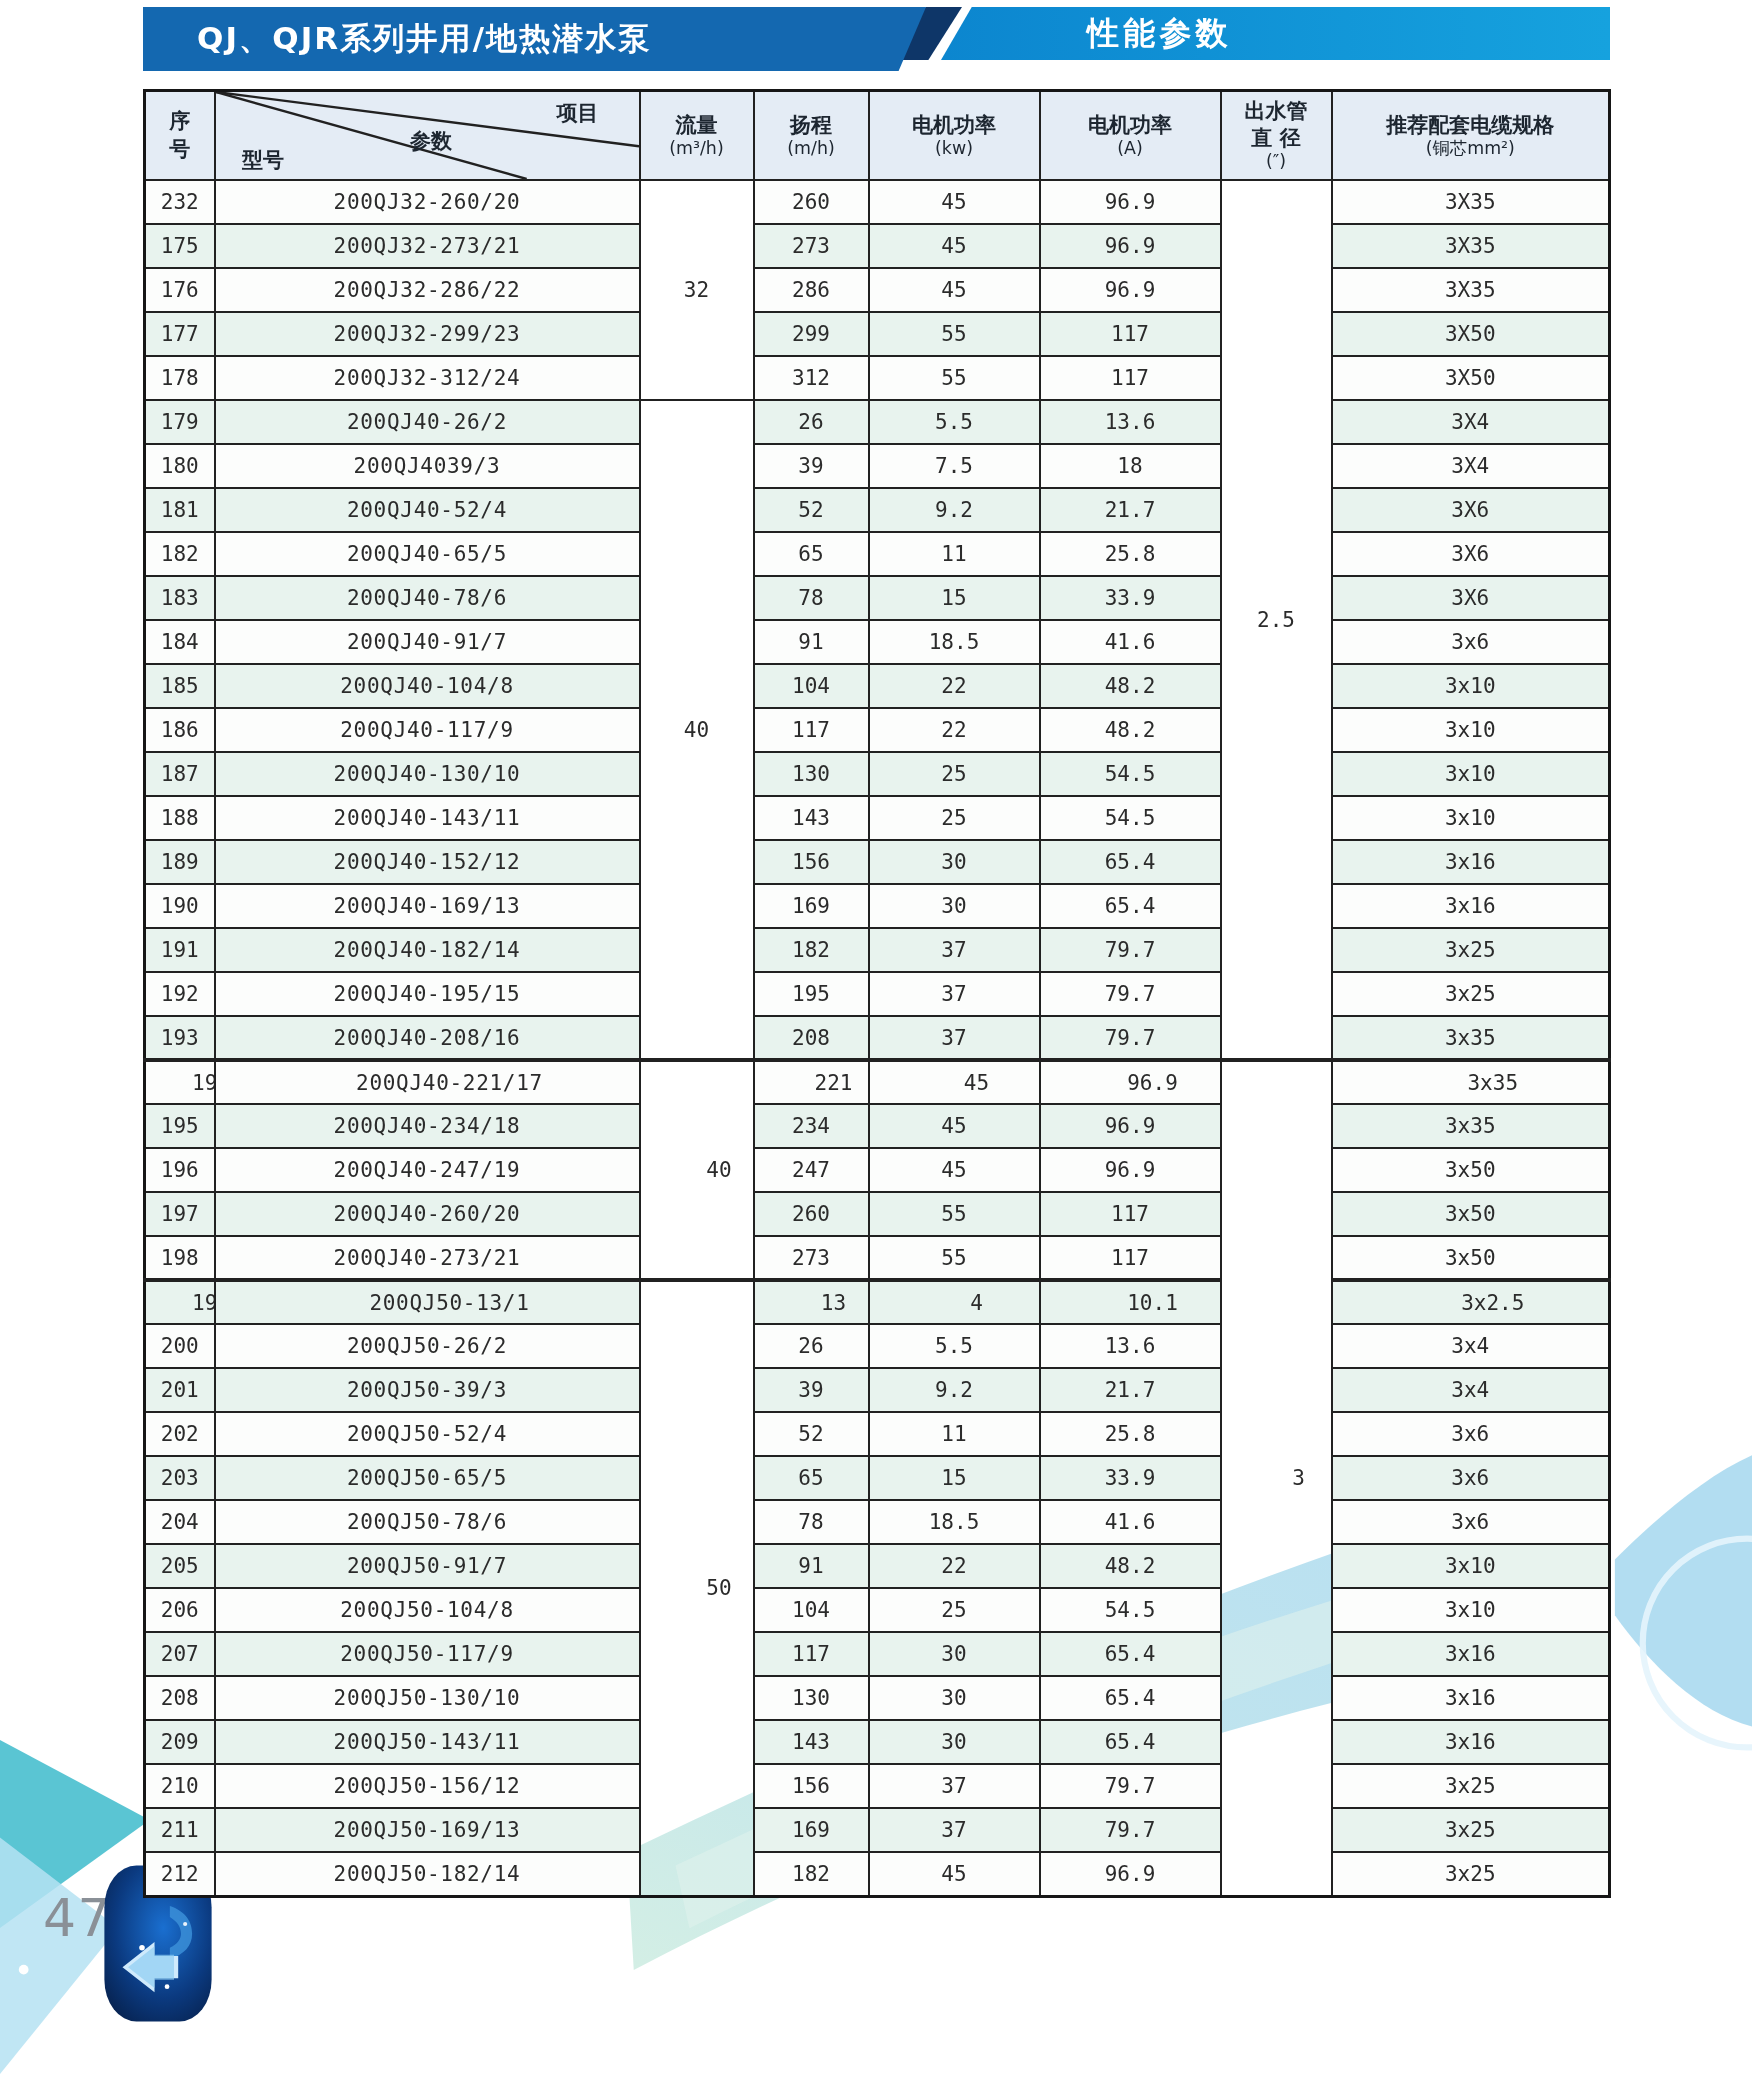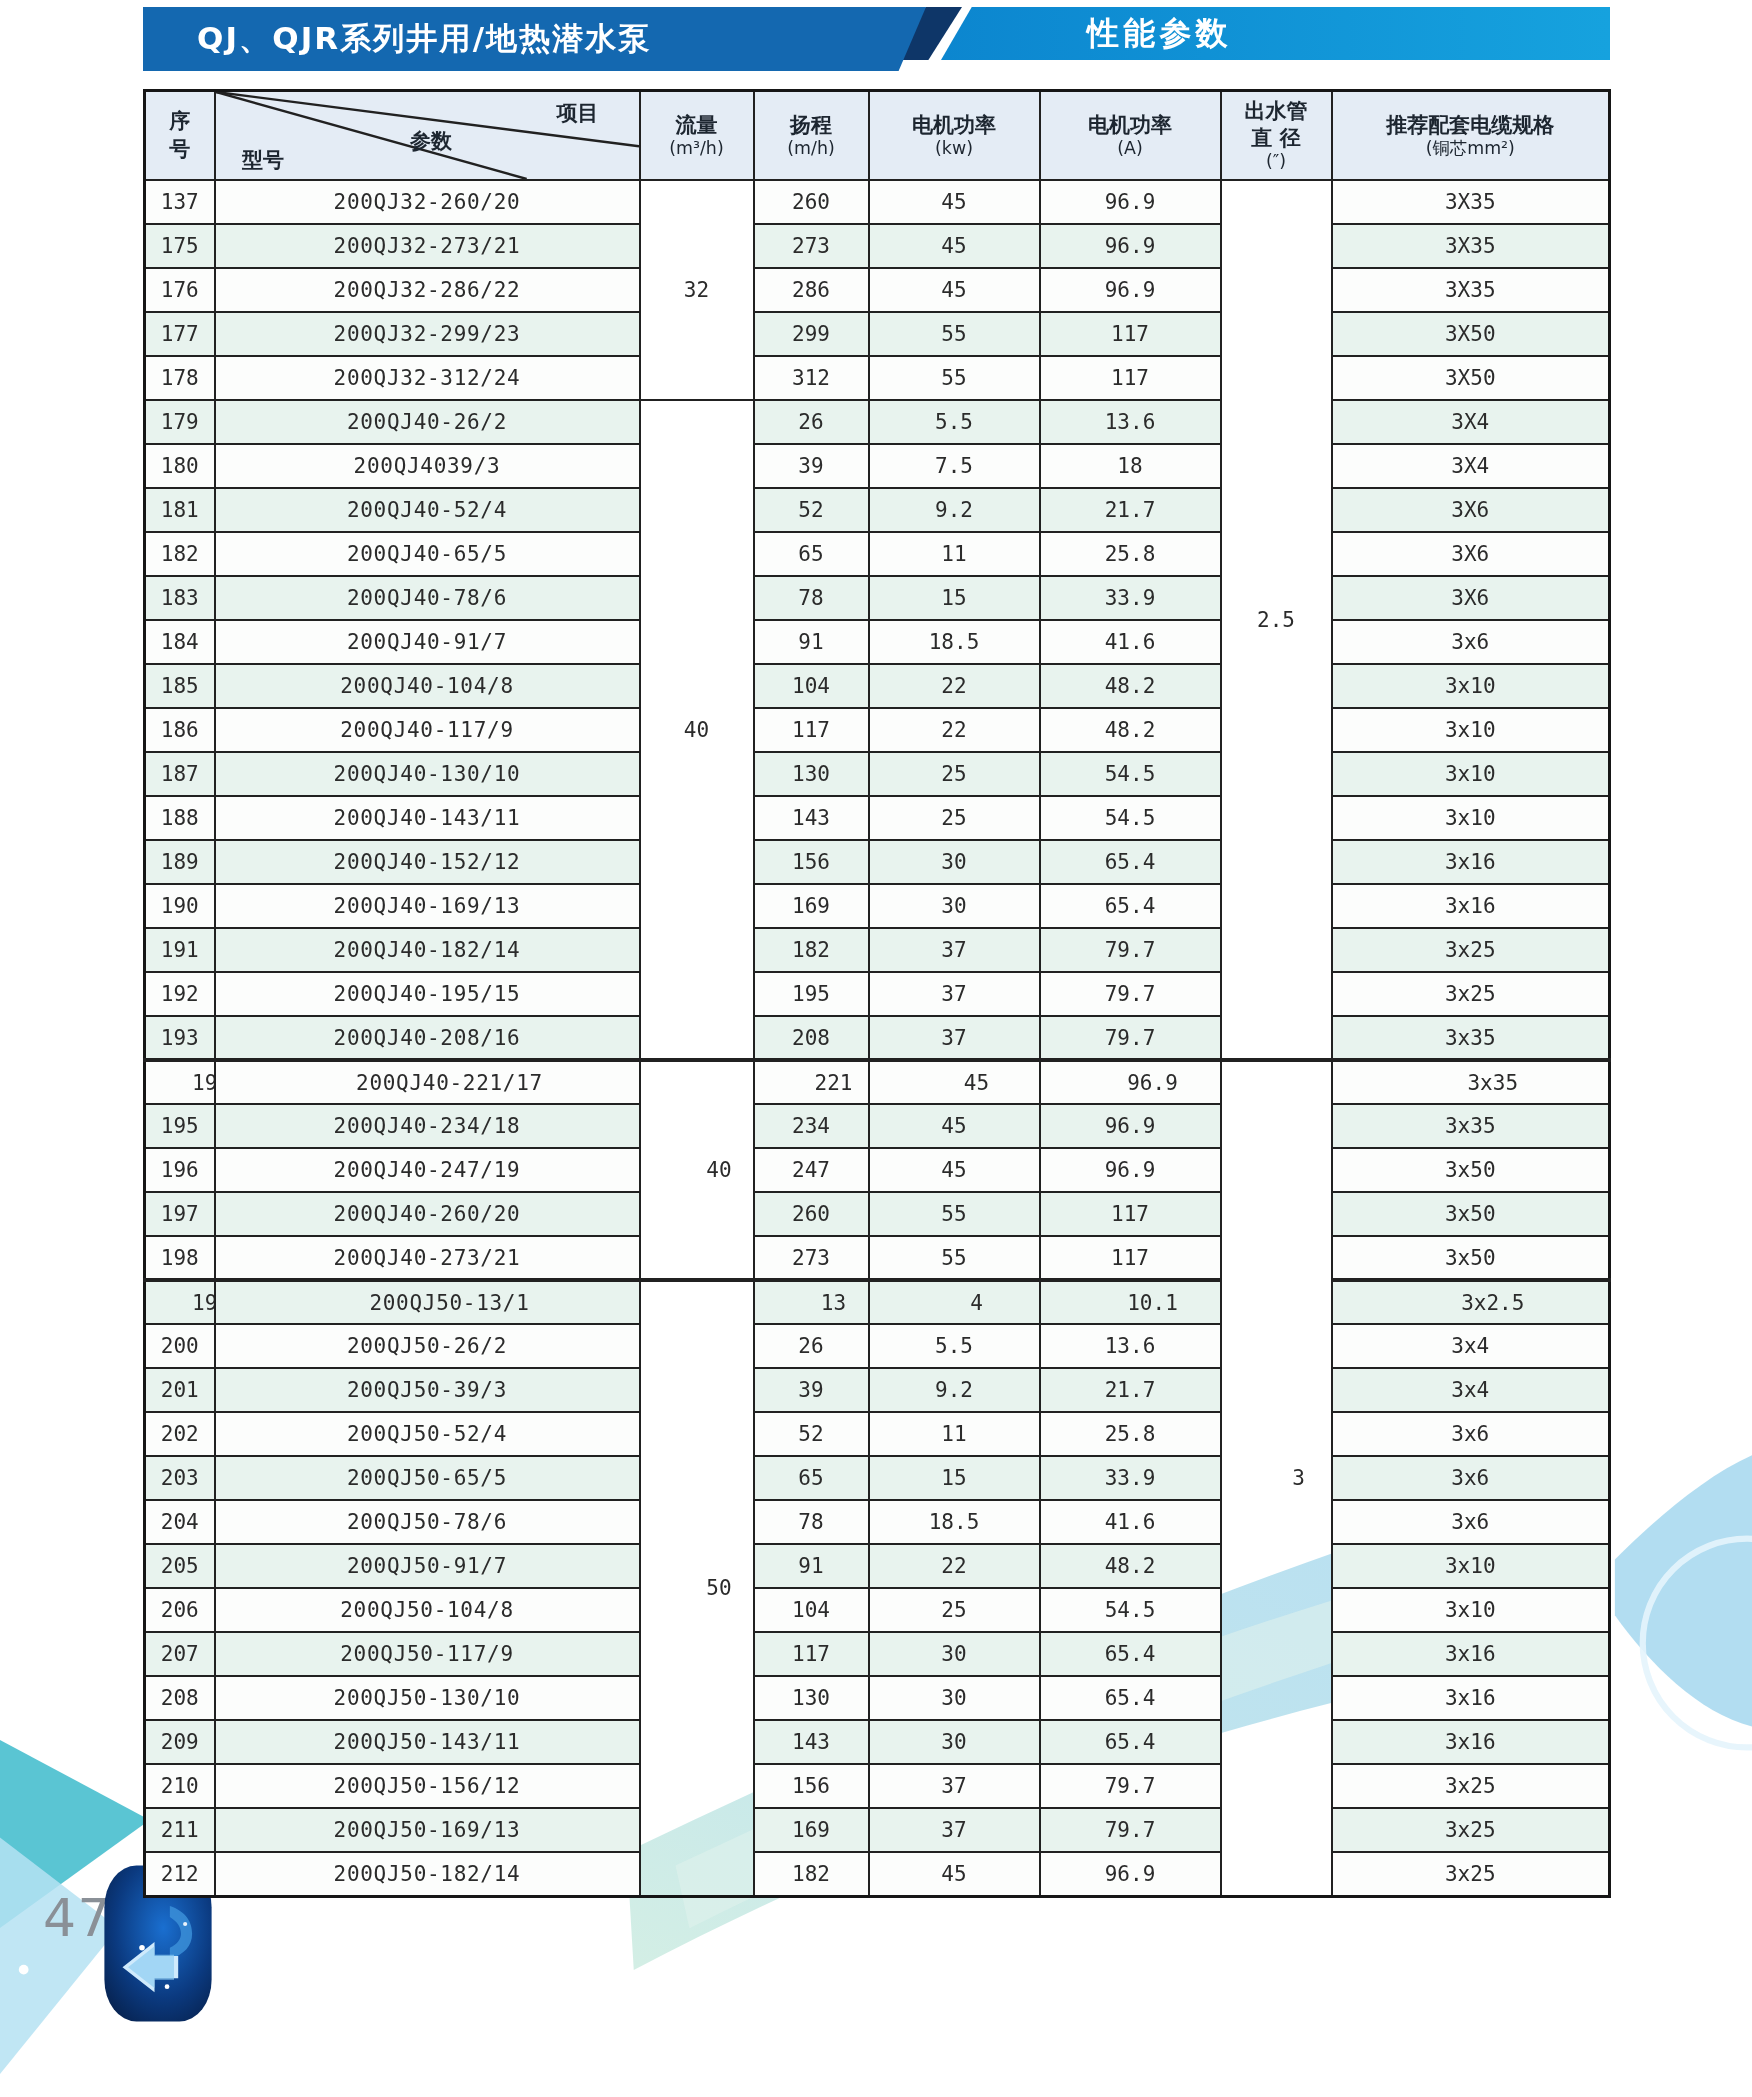--- a/index.html
+++ b/index.html
@@ -152,21 +152,21 @@
       <div class="unit">(″)</div>
     </td>
     <td>
       <div>推荐配套电缆规格</div>
       <div class="unit">(铜芯mm²)</div>
     </td>
   </tr>
   </tbody>
   <tbody id="rows-body">
       <tr class="r">
-        <td class="w">137</td>
+        <td class="w">232</td>
         <td class="w model">200QJ32-260/20</td>
         <td class="merged" rowspan="5">32</td>
         <td class="w">260</td>
         <td class="w">45</td>
         <td class="w">96.9</td>
         <td class="merged" rowspan="20">2.5</td>
         <td class="w">3X35</td>
       </tr>
       <tr class="r">
         <td class="g">175</td>

